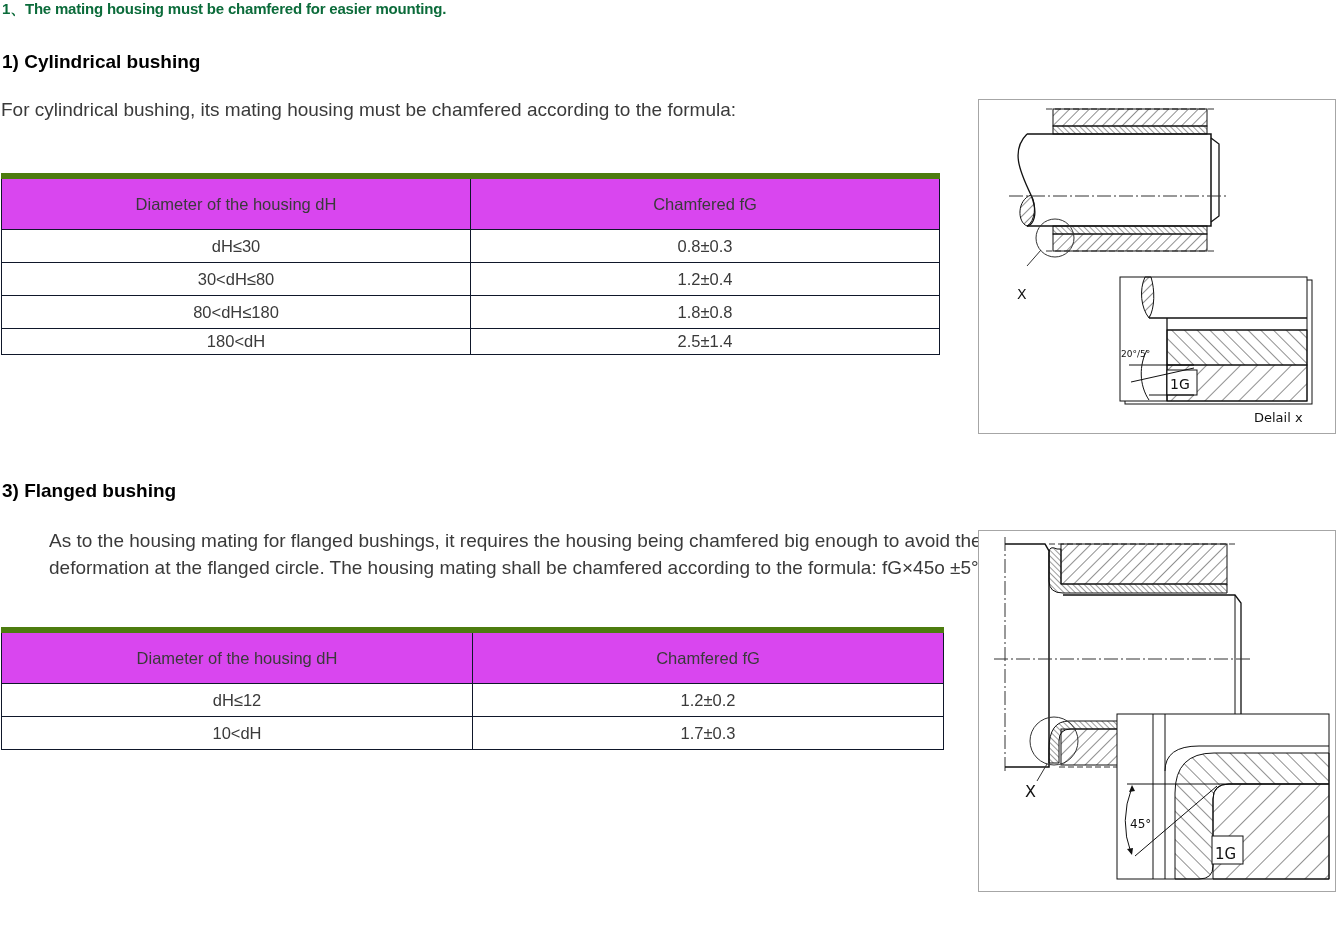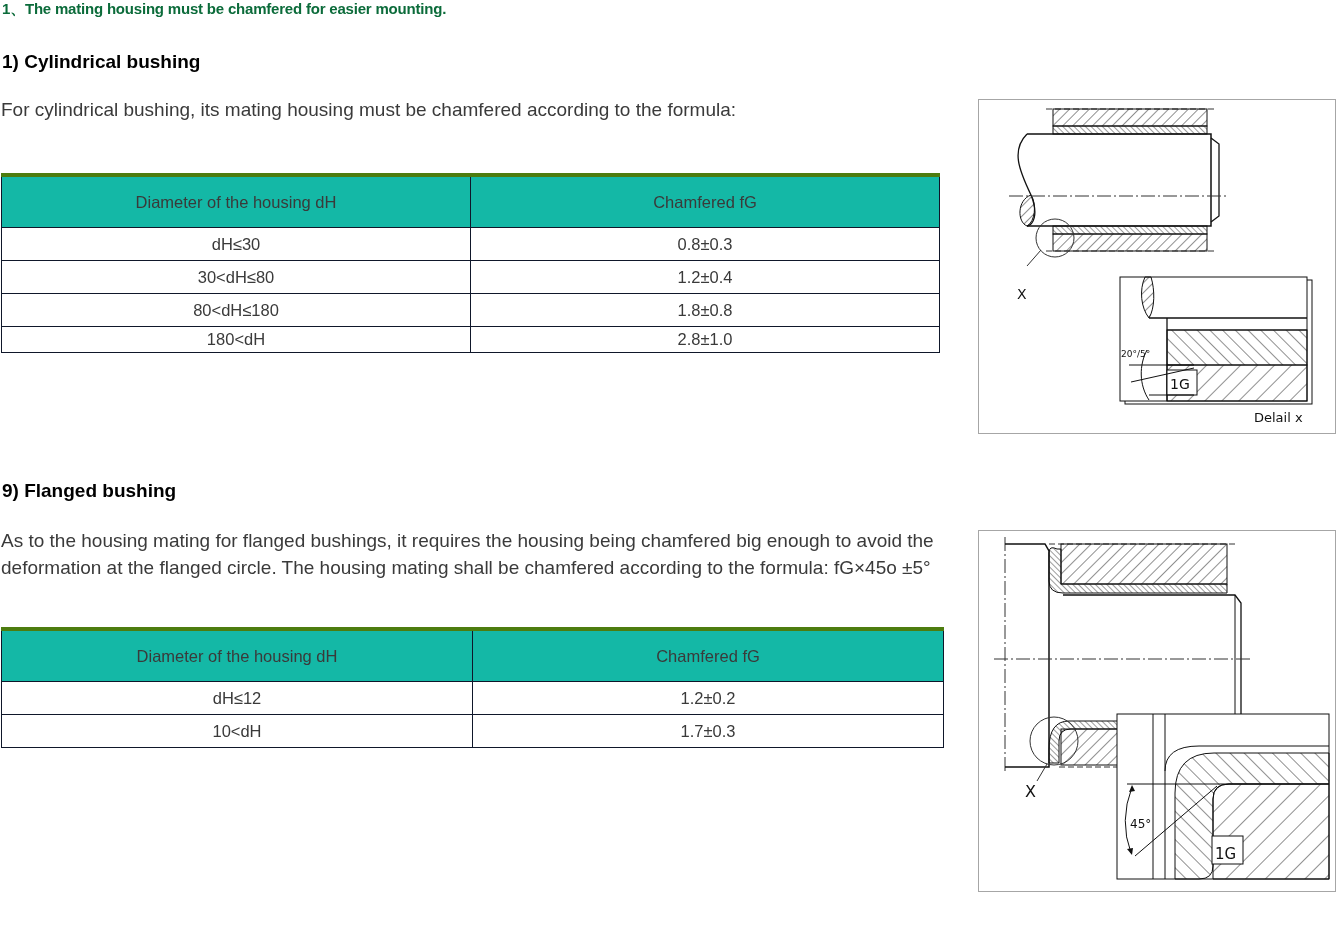--- a/index.html
+++ b/index.html
@@ -20,21 +20,21 @@
       position: absolute; left: 1px;
       font-size: 19px; line-height: 27px; color: #3a3a3a; white-space: nowrap;
     }
     table.spec {
       position: absolute; left: 1px;
       border-collapse: collapse; font-size: 16.5px; color: #3a3a3a;
     }
     table.spec th, table.spec td {
       border: 1px solid #0f172a; text-align: center; padding: 0; font-weight: normal;
     }
-    table.spec th { background: #14b8a6; height: 50px; border-top: 4px solid #4d7c0f; }
+    table.spec th { background: #d946ef; height: 50px; border-top: 6px solid #4d7c0f; }
     table.spec td { height: 32px; }
     .fig {
       position: absolute; border: 1px solid #a6a6a6; background: #fff;
     }
     .fig svg { position: absolute; left: 0; top: 0; }
     .lbl { font-family: "DejaVu Sans", sans-serif; fill: #111; }
   </style>
 </head>
 <body>
 
@@ -60,21 +60,21 @@
     <tr>
       <td>30&lt;dH≤80</td>
       <td>1.2±0.4</td>
     </tr>
     <tr>
       <td>80&lt;dH≤180</td>
       <td>1.8±0.8</td>
     </tr>
     <tr>
       <td style="height:25px;">180&lt;dH</td>
-      <td style="height:25px;">2.8±1.0</td>
+      <td style="height:25px;">2.5±1.4</td>
     </tr>
   </tbody>
 </table>
 
 <div class="fig" style="left:978px; top:99px; width:356px; height:333px;">
   <svg width="356" height="333" viewBox="0 0 356 333">
     <defs>
       <pattern id="hatchA" width="7" height="7" patternUnits="userSpaceOnUse" patternTransform="rotate(45)">
         <line x1="0" y1="0" x2="0" y2="7" stroke="#222" stroke-width="1"></line>
       </pattern>
@@ -119,22 +119,22 @@
     <line x1="150" y1="265" x2="215" y2="265" stroke="#111"></line>
     <line x1="152" y1="282" x2="215" y2="268" stroke="#111"></line>
     <line x1="170" y1="295" x2="215" y2="295" stroke="#111"></line>
     <path d="M168 250 C160 265 160 285 170 300" fill="none" stroke="#111"></path>
     <text class="lbl" x="142" y="257" font-size="9">20°/5°</text>
     <text class="lbl" x="191" y="289" font-size="14">1G</text>
     <text class="lbl" x="275" y="322" font-size="13">Delail x</text>
   </svg>
 </div>
 
-<div class="h2" style="top:480px;">9) Flanged bushing</div>
-<div class="para" style="top:527px;">
+<div class="h2" style="top:480px;">3) Flanged bushing</div>
+<div class="para" style="top:527px;margin-left:48px;">
   <div>As to the housing mating for flanged bushings, it requires the housing being chamfered big enough to avoid the</div>
   <div>deformation at the flanged circle. The housing mating shall be chamfered according to the formula: fG×45o ±5°</div>
 </div>
 
 <table class="spec" style="top:627px; width:943px;">
   <thead>
     <tr>
       <th style="width:470px;">Diameter of the housing dH</th>
       <th>Chamfered fG</th>
     </tr>

